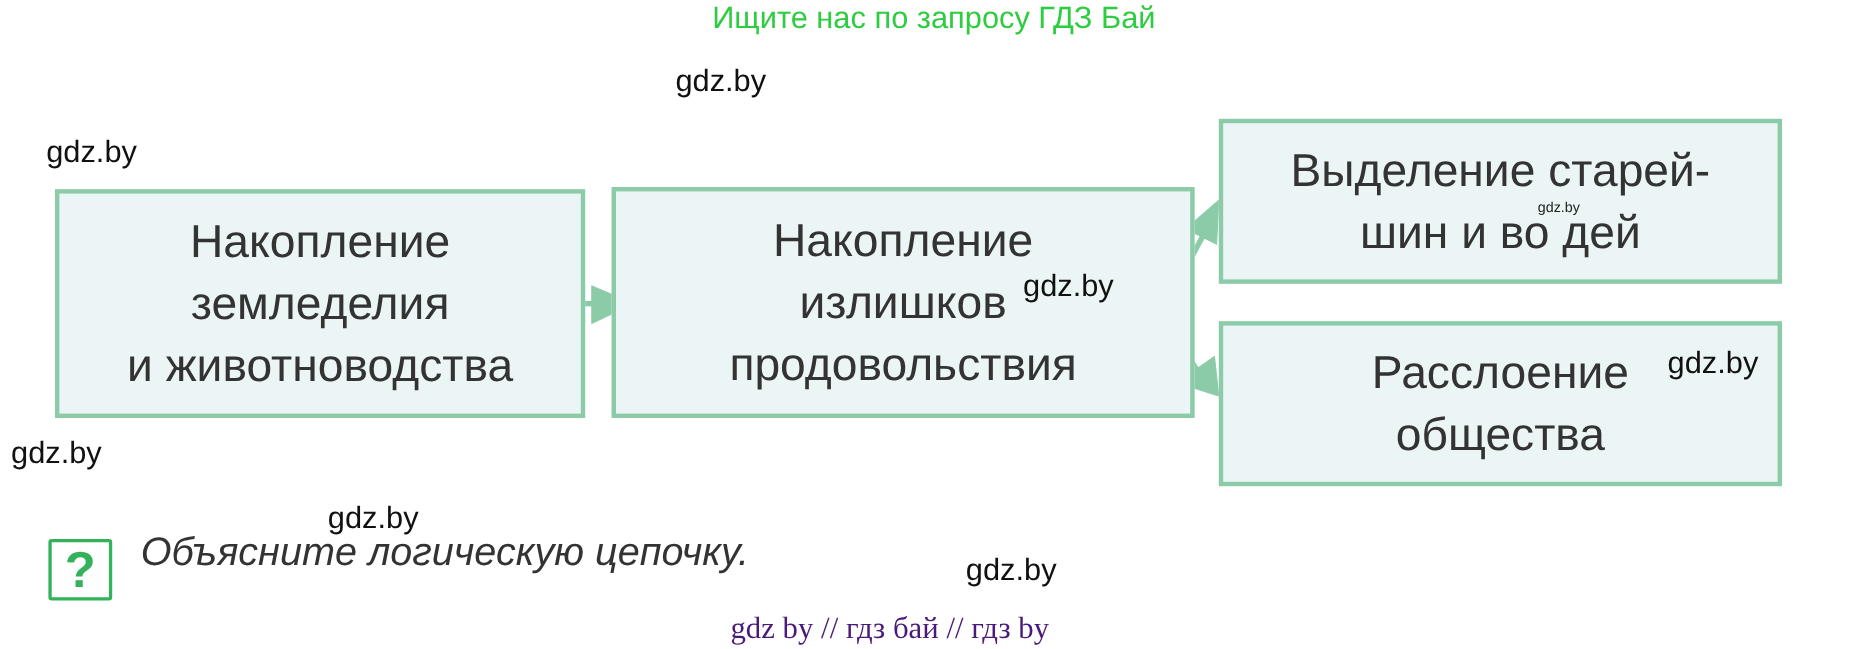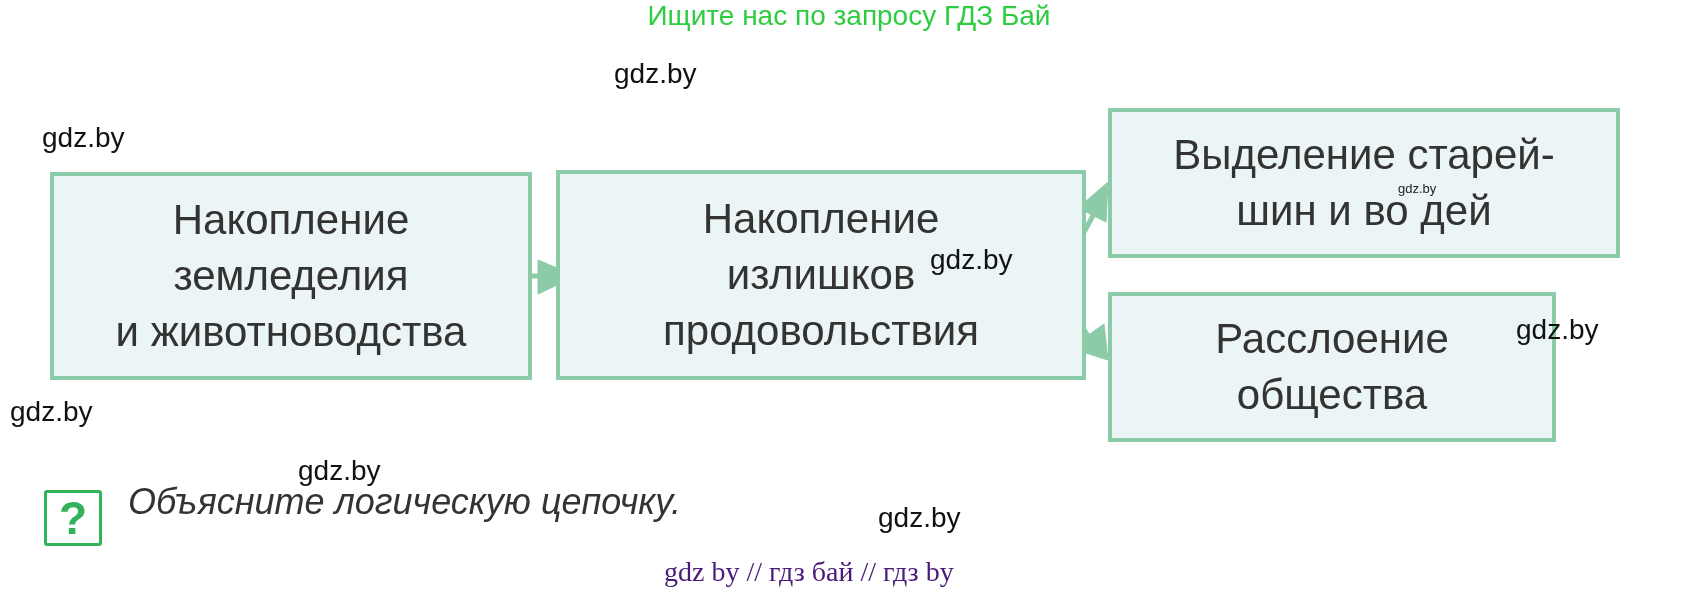--- a/index.html
+++ b/index.html
@@ -56,21 +56,21 @@
 продовольствия</span>
 </div>
 <div class="abs wm" style="left:930px; top:244px;">gdz.by</div>
 
 <div class="abs box" style="left:1108px; top:108px; width:512px; height:150px; line-height:56px;">
   <span class="txt">Выделение старей-
 шин и во   дей</span>
 </div>
 <div class="abs wm-small" style="left:1398px; top:182px;">gdz.by</div>
 
-<div class="abs box" style="left:1108px; top:292px; width:448px; height:150px;">
+<div class="abs box" style="left:1108px; top:292px; width:512px; height:150px;">
   <span class="txt">Расслоение
 общества</span>
 </div>
 <div class="abs wm" style="left:1516px; top:314px;">gdz.by</div>
 
 <div class="abs qicon">?</div>
 <div class="abs question">Объясните логическую цепочку.</div>
 
 <div class="abs footer">gdz by  //  гдз бай  //  гдз by</div>
 

